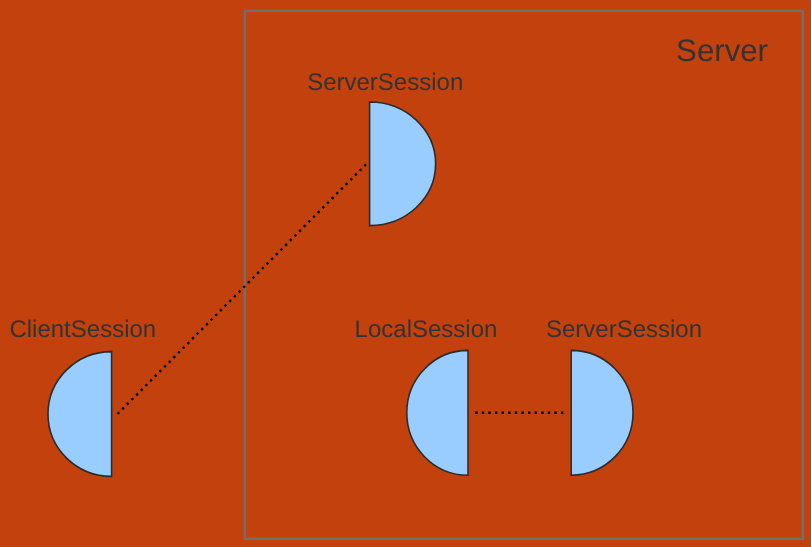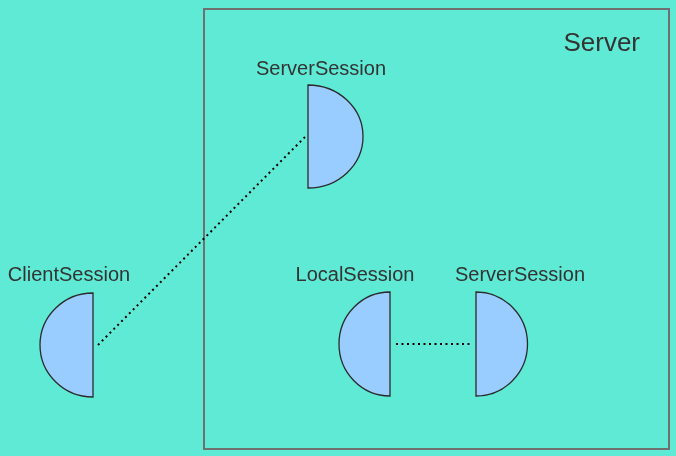--- a/index.html
+++ b/index.html
@@ -4,21 +4,21 @@
 <style>
   html, body {
     margin: 0;
     padding: 0;
     background: #ffffff;
   }
   .stage {
     position: relative;
     width: 676px;
     height: 456px;
-    background: #5eead4;
+    background: #c2410c;
     font-family: "Liberation Sans", sans-serif;
     overflow: hidden;
   }
   svg { display: block; }
   .server-box {
     fill: none;
     stroke: #707070;
     stroke-width: 2;
   }
   .server-title {

